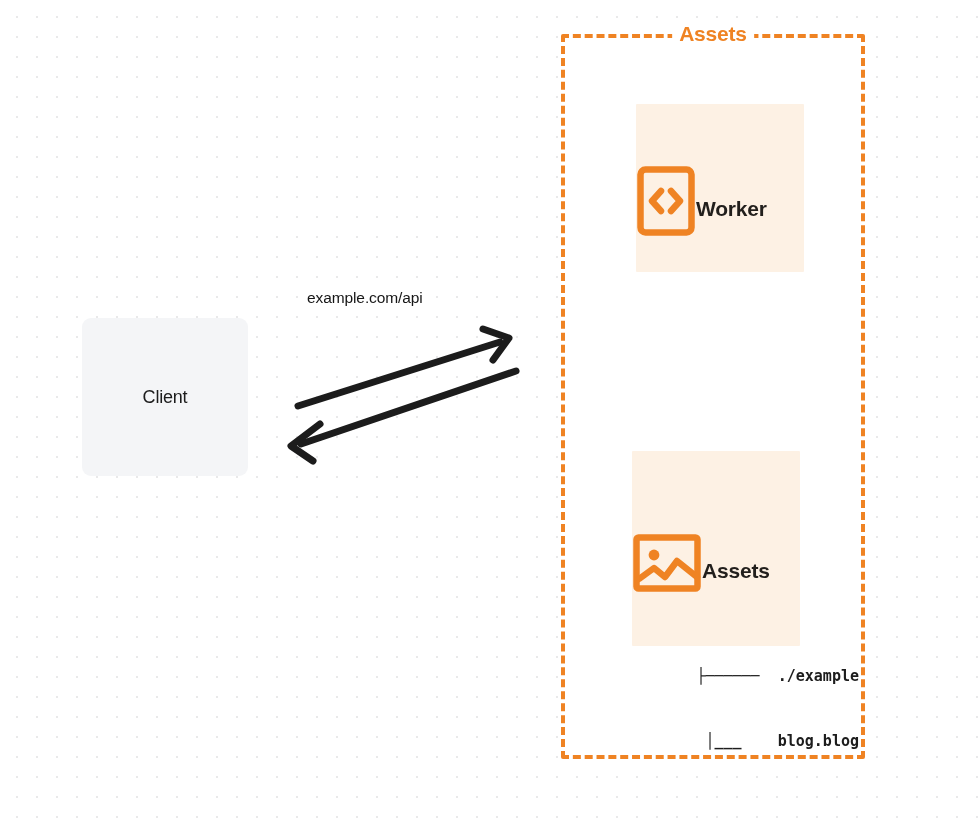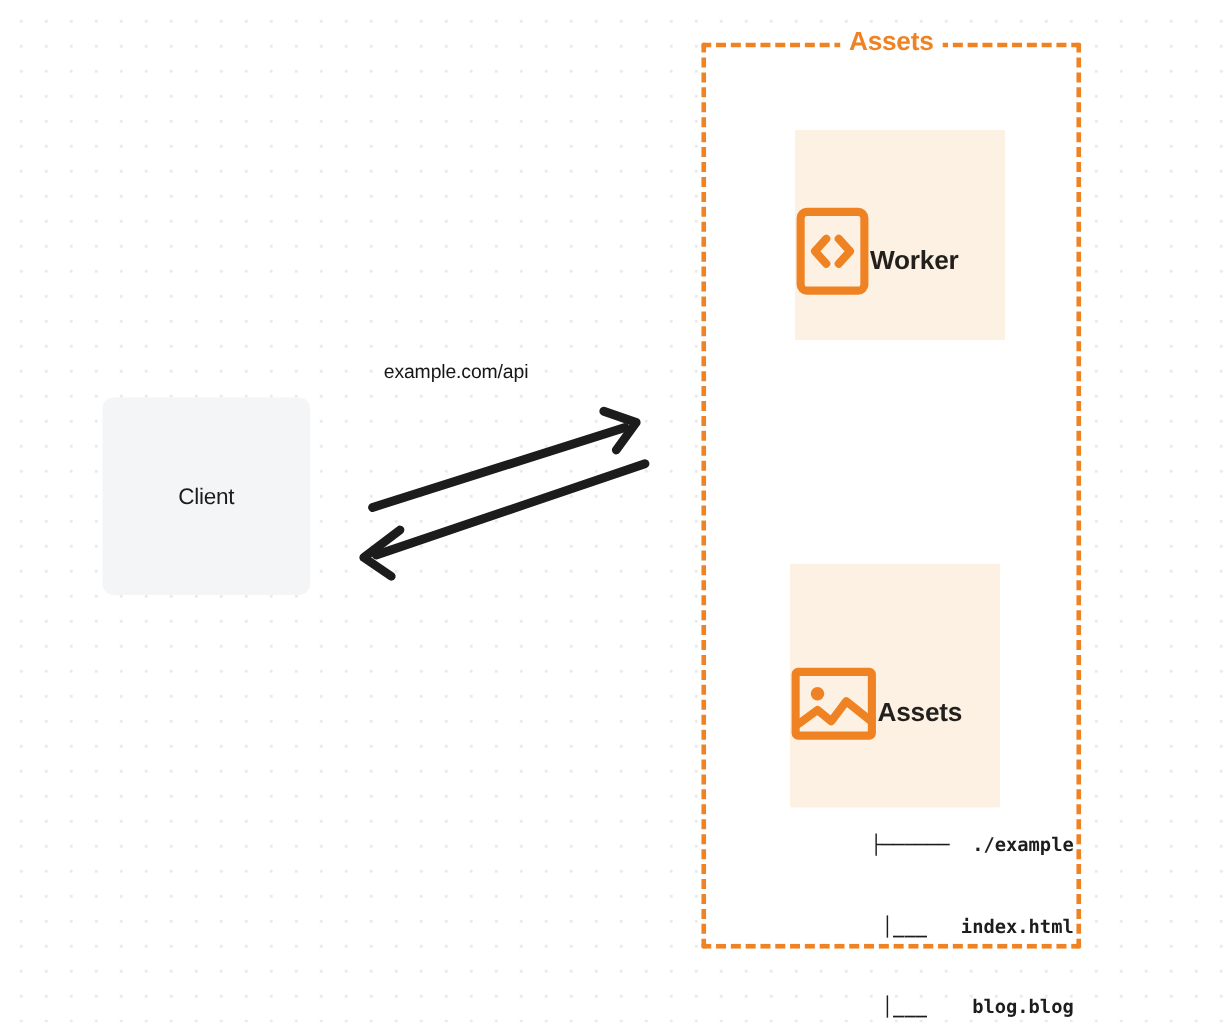--- a/index.html
+++ b/index.html
@@ -174,19 +174,18 @@
       <svg class="card-icon" width="70" height="60" viewBox="0 0 70 60" xmlns="http://www.w3.org/2000/svg">
         <rect x="4.5" y="4.5" width="61" height="51" rx="2" ry="2" fill="none" stroke="#ef8323" stroke-width="6.5"></rect>
         <circle cx="22" cy="22" r="5.4" fill="#ef8323"></circle>
         <polyline points="7,46 22,35 33,44 45,28 65,44" fill="none" stroke="#ef8323" stroke-width="6.5" stroke-linecap="round" stroke-linejoin="round"></polyline>
       </svg>
       <span class="card-label">Assets</span>
     </div>
 
     <div id="file-tree">
       <span class="tree-row">├──────  ./example</span>
-      <span class="tree-row">   │___   index.html</span>
       <span class="tree-row">   │___    blog.blog</span>
       
     </div>
 
   </div>
 </div>
 
 </body></html>

